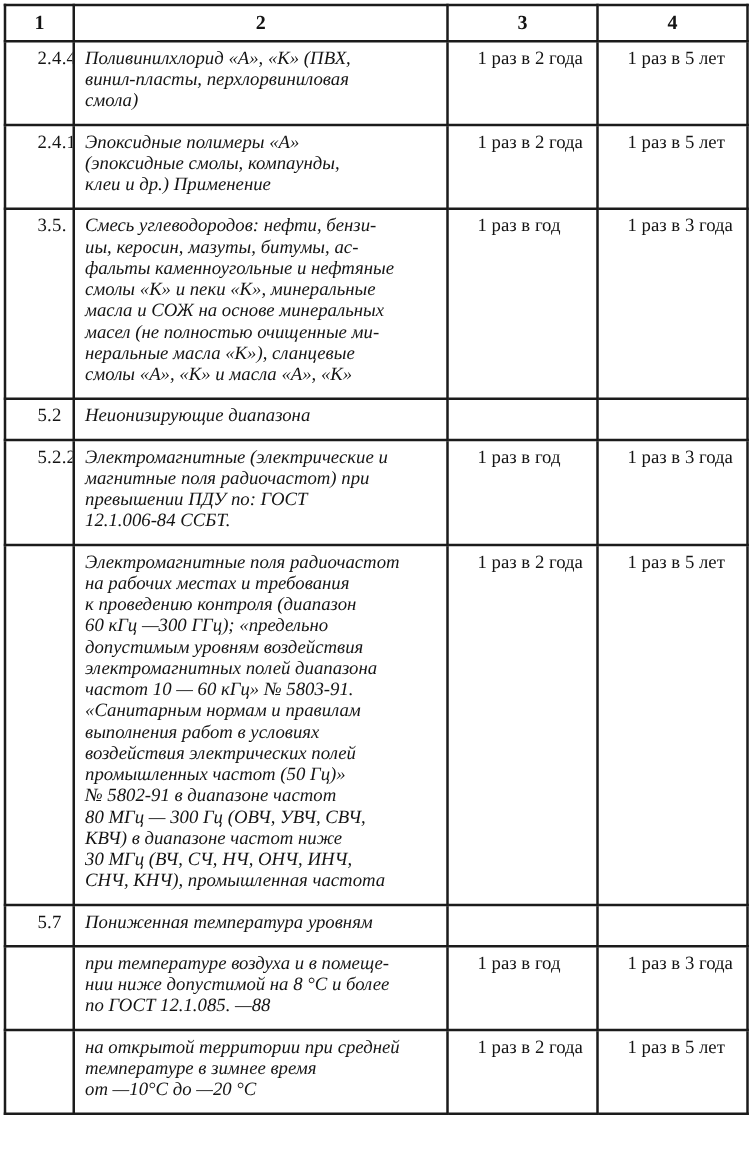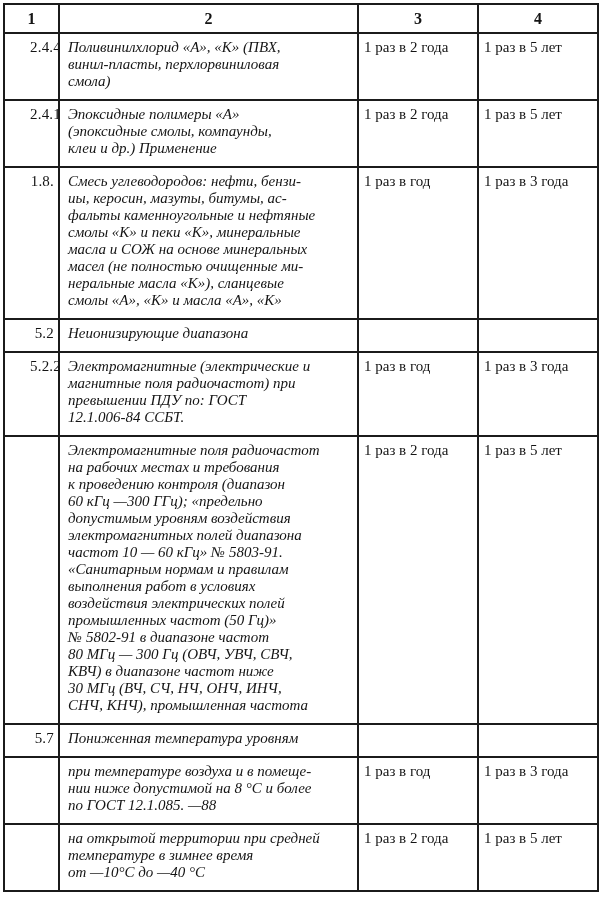--- a/index.html
+++ b/index.html
@@ -39,29 +39,28 @@
   }
   .doc-table td {
     vertical-align: top;
     font-size: 15px;
     line-height: 17px;
     padding: 5px 4px 9px 8px;
   }
   td.c1 {
     padding-left: 25px;
     letter-spacing: 0.2px;
-    text-align: right;
   }
   td.c2 {
     white-space: pre-line;
     padding-right: 3px;
     font-style: italic;
   }
   td.c3, td.c4 {
-    padding-left: 5px;
+    padding-left: 23px;
     white-space: nowrap;
   }
 </style>
 </head>
 <body>
 
 <div class="page">
   <table class="doc-table">
     <colgroup>
       <col style="width:55px">
@@ -88,21 +87,21 @@
   </tr>
         <tr>
     <td class="c1">2.4.13</td>
     <td class="c2">Эпоксидные полимеры «А»
 (эпоксидные смолы, компаунды,
 клеи и др.) Применение</td>
     <td class="c3">1 раз в 2 года</td>
     <td class="c4">1 раз в 5 лет</td>
   </tr>
         <tr>
-    <td class="c1">1.8.</td>
+    <td class="c1">3.5.</td>
     <td class="c2">Смесь углеводородов: нефти, бензи-
 иы, керосин, мазуты, битумы, ас-
 фальты каменноугольные и нефтяные
 смолы «К» и пеки «К», минеральные
 масла и СОЖ на основе минеральных
 масел (не полностью очищенные ми-
 неральные масла «К»), сланцевые
 смолы «А», «К» и масла «А», «К»</td>
     <td class="c3">1 раз в год</td>
     <td class="c4">1 раз в 3 года</td>
@@ -154,19 +153,19 @@
     <td class="c2">при температуре воздуха и в помеще-
 нии ниже допустимой на 8 °С и более
 по ГОСТ 12.1.085. —88</td>
     <td class="c3">1 раз в год</td>
     <td class="c4">1 раз в 3 года</td>
   </tr>
         <tr>
     <td class="c1"></td>
     <td class="c2">на открытой территории при средней
 температуре в зимнее время
-от —10°С до —40 °С</td>
+от —10°С до —20 °С</td>
     <td class="c3">1 раз в 2 года</td>
     <td class="c4">1 раз в 5 лет</td>
   </tr>
       </tbody>
   </table>
 </div>
 
 </body></html>

